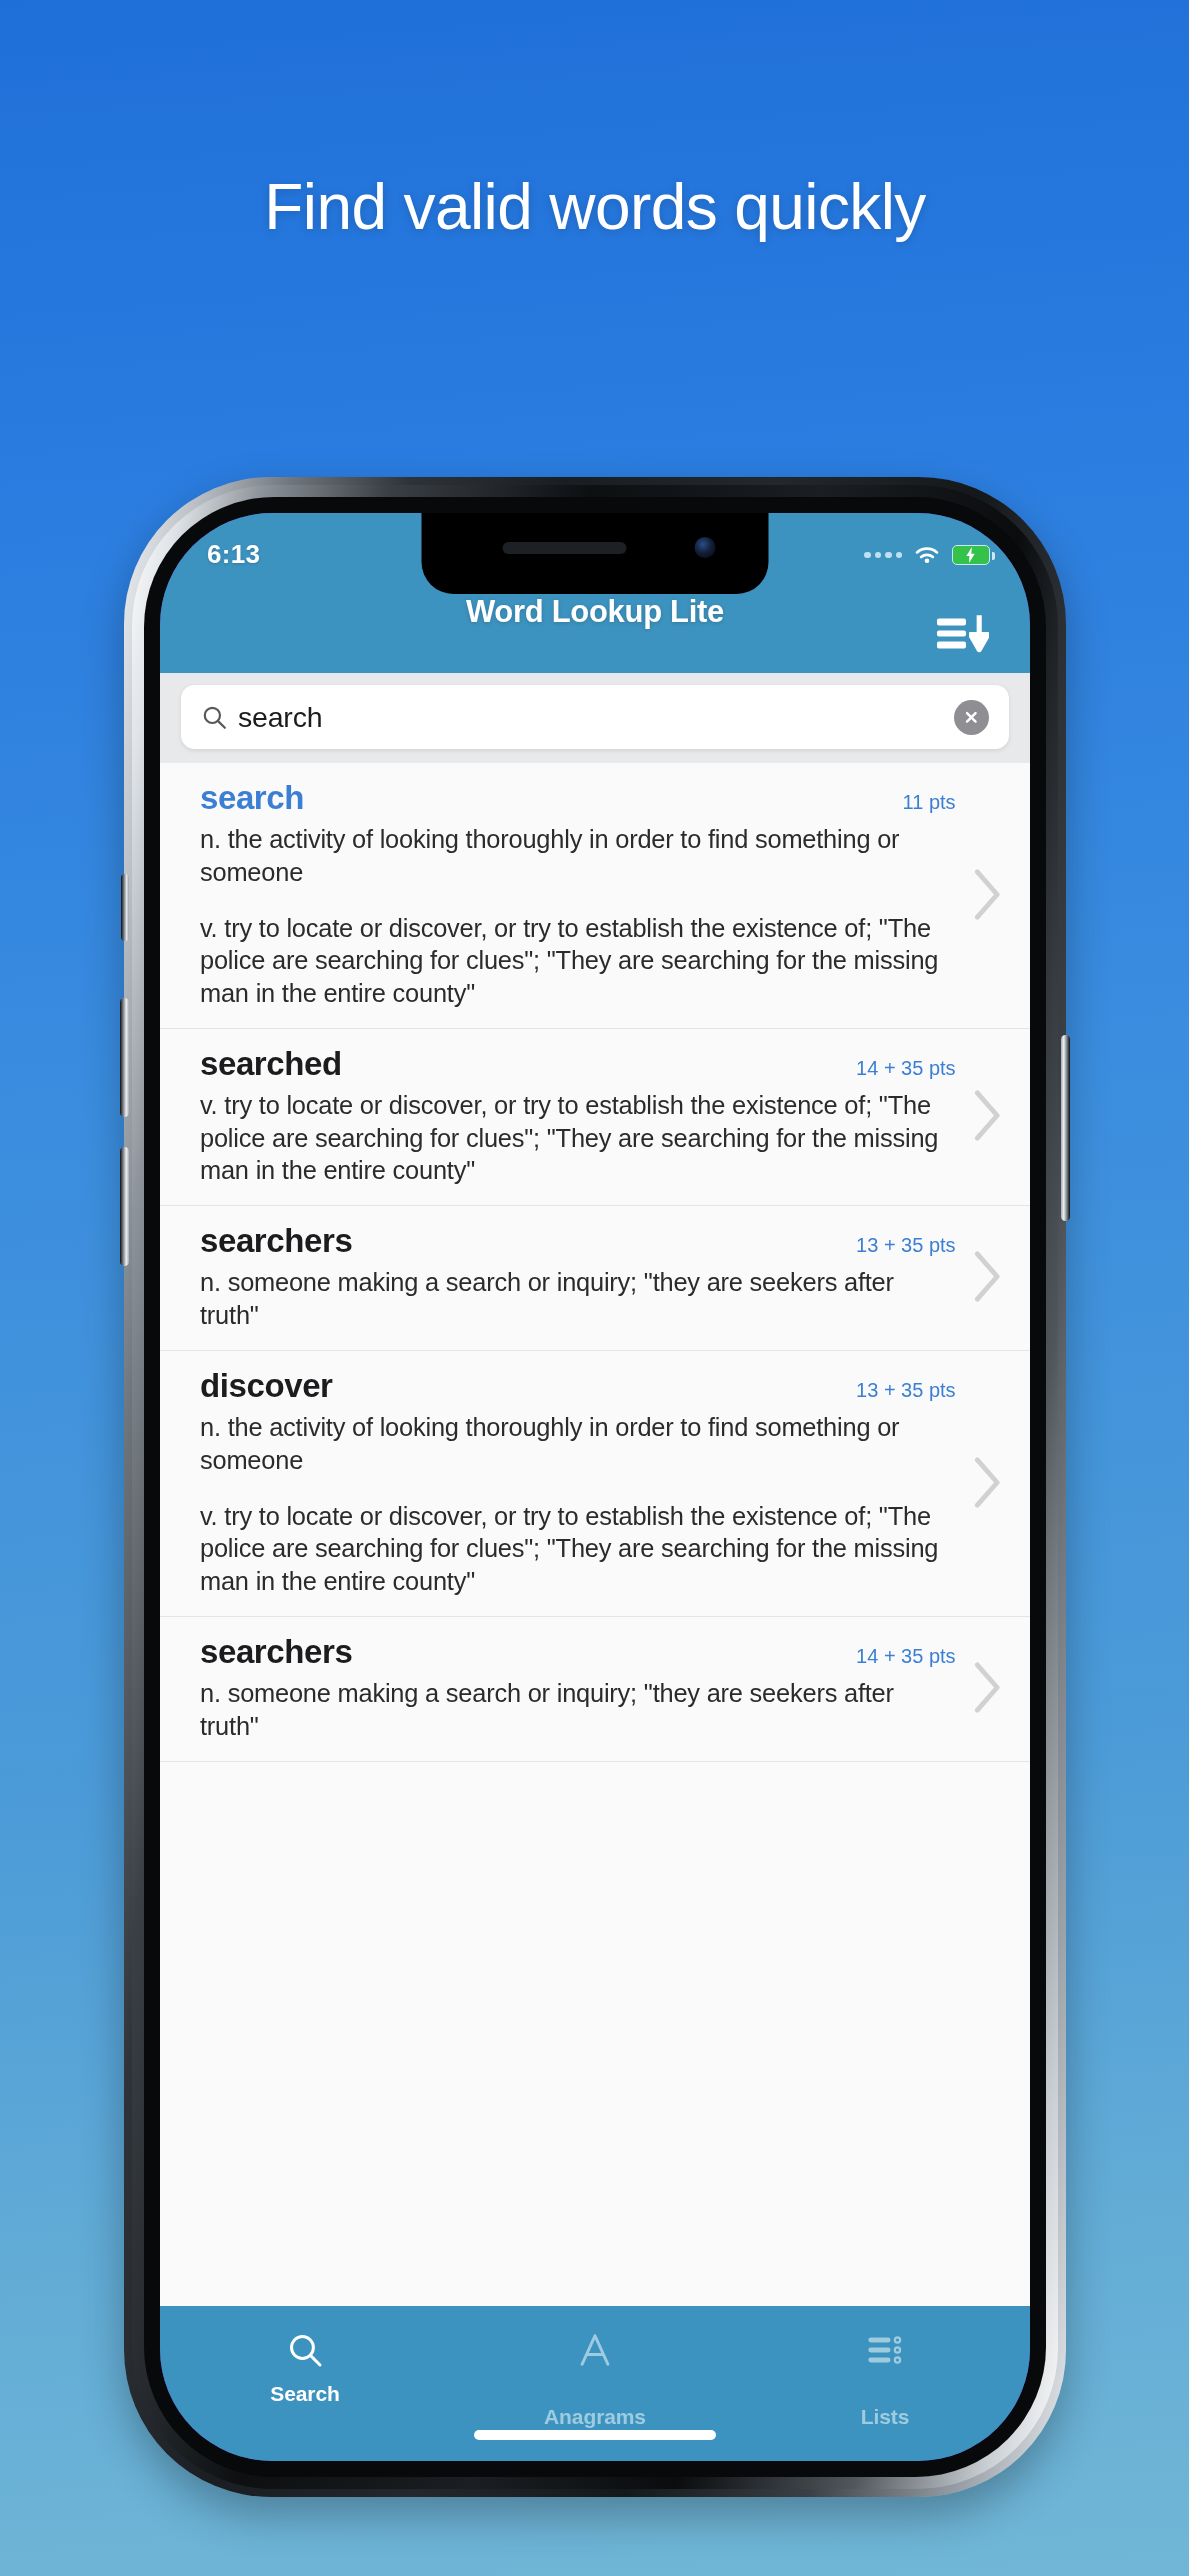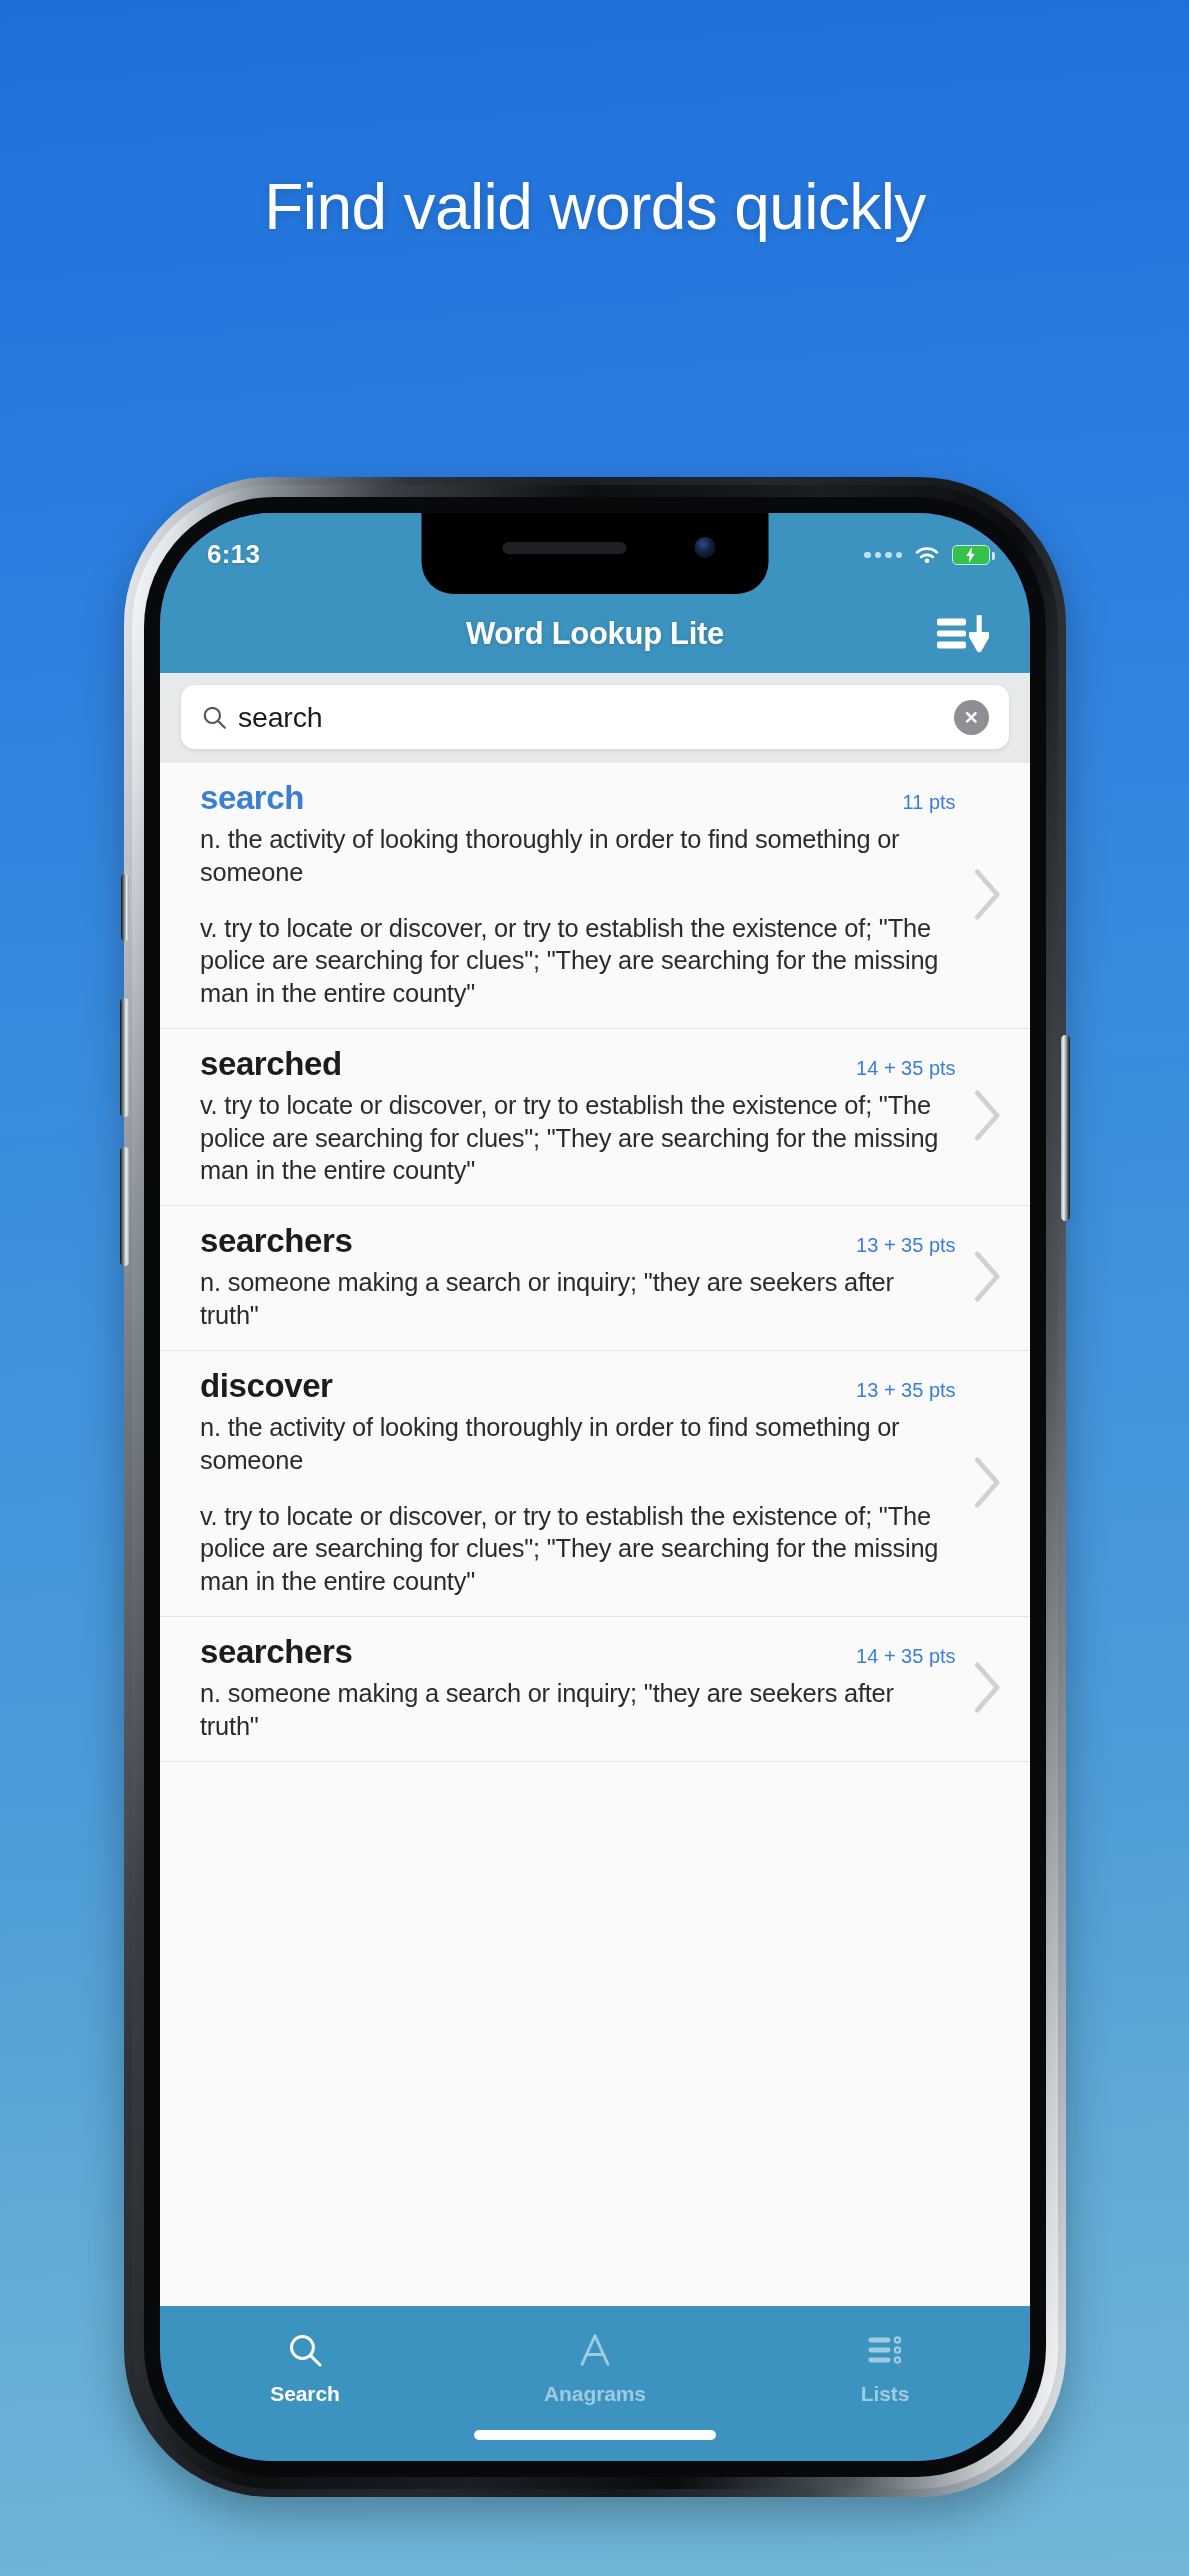--- a/index.html
+++ b/index.html
@@ -102,21 +102,21 @@
     background:#34c24b;
   }
   .battery::after {
     content:""; position:absolute; right:-5.6px; top:5.6px;
     width:3.1px; height:8.7px; border-radius:0 1.9px 1.9px 0; background:#cfe7f4;
   }
 
   
   .navbar {
     position:relative; background:#3d93bf; flex:0 0 auto;
-    height:79px; display:flex; align-items:center; justify-content:center;
+    height:79px; display:flex; justify-content:center;
     z-index:10;
   }
   .nav-title {
     color:#fff; font-size:31px; font-weight:700; letter-spacing:-0.3px;
     text-shadow:0 1.2px 4.3px rgba(0,0,0,.18);
   }
   .sort-btn {
     position:absolute; right:41px; top:50%; transform:translateY(-50%);
     width:52px; height:45px; display:flex; align-items:center; gap:3.1px;
   }
@@ -163,21 +163,21 @@
   
   .tabbar {
     flex:0 0 auto; height:155px; background:#3d93bf;
     display:flex; align-items:flex-start; padding-top:18.6px; z-index:10;
   }
   .tab { flex:1 1 0; display:flex; flex-direction:column; align-items:center; gap:6.2px; }
   .tab-ico { height:51px; display:flex; align-items:center; justify-content:center; }
   .tab-label { font-size:21px; font-weight:600; letter-spacing:-0.1px; }
   .tab.active .tab-label { color:#ffffff; }
   .tab.active .tab-ico { color:#ffffff; }
-  .tab.inactive .tab-label { color:#9ecbe0; }
+  .tab.inactive .tab-label { color:#9ecbe0;margin-top:23px; }
   .tab.inactive .tab-ico { color:#9ecbe0; }
   .home-indicator {
     position:absolute; bottom:21px; left:50%; transform:translateX(-50%);
     width:242px; height:10px; border-radius:5px; background:#fff; z-index:40;
   }
 </style>
 </head>
 <body>
 
 <div class="headline">Find valid words quickly</div>

